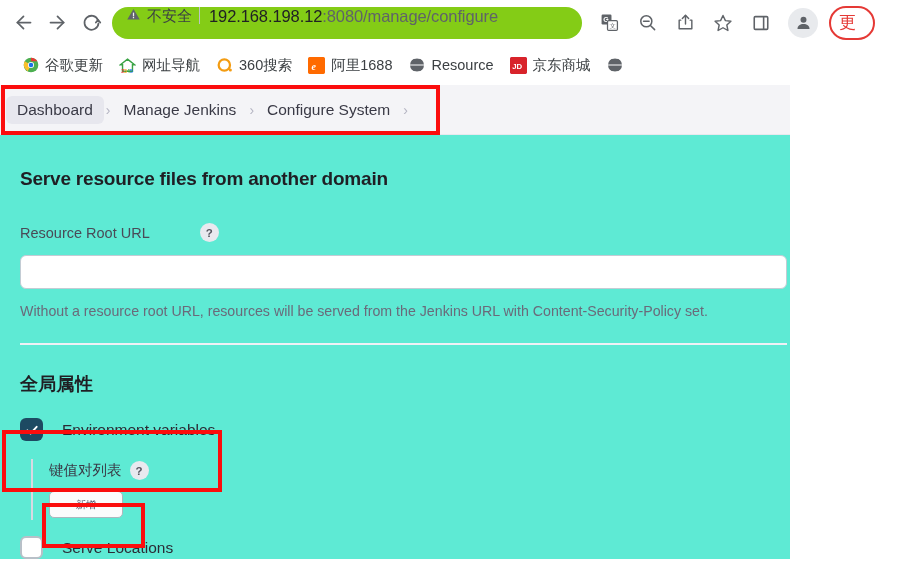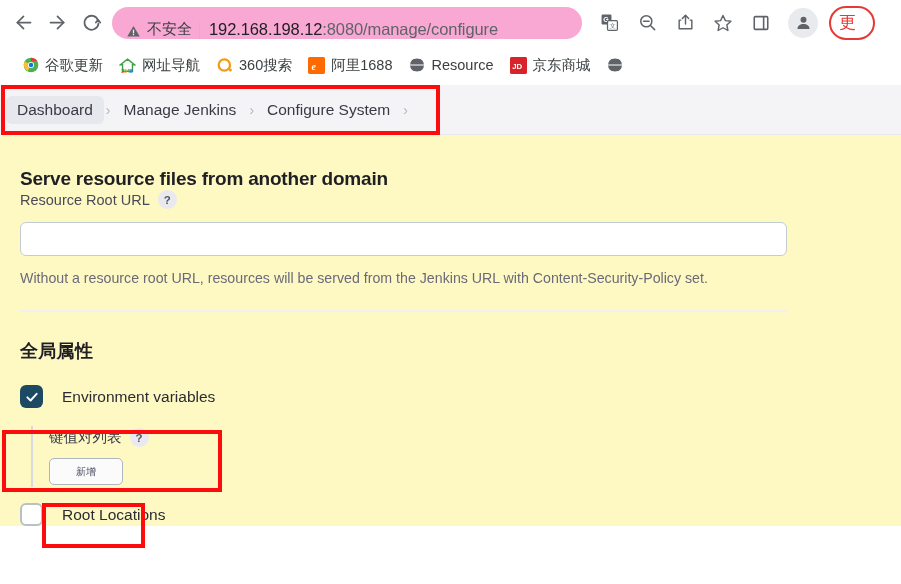--- a/index.html
+++ b/index.html
@@ -28,24 +28,24 @@
     display: flex; align-items: center; justify-content: center;
     color: #5f6368;
     flex: 0 0 auto;
     border-radius: 50%;
   }
   .nav-btn svg { display: block; }
 
   #omnibox {
     flex: 1 1 auto;
     height: 32px;
-    background: #f9a8d4;
+    background: #84cc16;
     border-radius: 16px;
     display: flex;
-    align-items: flex-end;
+    align-items: flex-start;
     padding: 0 14px;
     margin: 0 6px 0 4px;
     min-width: 0;
     max-width: 470px;
   }
   #warn-triangle { margin-right: 6px; display:flex; align-items:center; }
   #not-secure-text {
     font-size: 15px;
     color: #3c4043;
     white-space: nowrap;
@@ -126,22 +126,22 @@
     border-radius: 2px;
     overflow: hidden;
   }
   .bm-label {
     font-size: 14.5px;
     color: #3c4043;
   }
 
   
   #page {
-    width: 901px;
-    background: #fef9c3;
+    width: 790px;
+    background: #5eead4;
     position: relative;
   }
   #breadcrumb-bar {
     height: 50px;
     background: #f4f4f7;
     border-bottom: 1px solid #e8e8ee;
     display: flex;
     align-items: center;
     padding-left: 6px;
   }
@@ -166,20 +166,22 @@
   #section-title-1 {
     font-size: 19px;
     font-weight: bold;
     color: #1f1f24;
     padding-top: 33px;
     letter-spacing: -0.2px;
   }
   .field-label-row {
     display: flex;
     align-items: center;
+    margin-top: 33px;
+    gap: 42px;
   }
   .field-label {
     font-size: 14.5px;
     color: #4a4a57;
   }
   .help-btn {
     width: 19px; height: 19px;
     border-radius: 50%;
     background: #e9e9ef;
     color: #55555f;
@@ -492,21 +494,21 @@
     <div id="env-sub">
       <div id="kv-label-row">
         <span id="kv-label">键值对列表</span>
         <span class="help-btn">?</span>
       </div>
       <button id="add-button">新增</button>
     </div>
 
     <div class="cb-row" id="tool-loc-row">
       <span class="cb-box unchecked"></span>
-      <span class="cb-label">Root Locations</span>
+      <span class="cb-label">Serve Locations</span>
     </div>
 
   </div>
 
   <div class="anno" style="left:1px; top:0px; width:439px; height:50px;"></div>
 </div>
 
 <div class="anno" style="left:2px; top:430px; width:220px; height:62px;"></div>
 <div class="anno" style="left:42px; top:503px; width:103px; height:45px;"></div>
 

